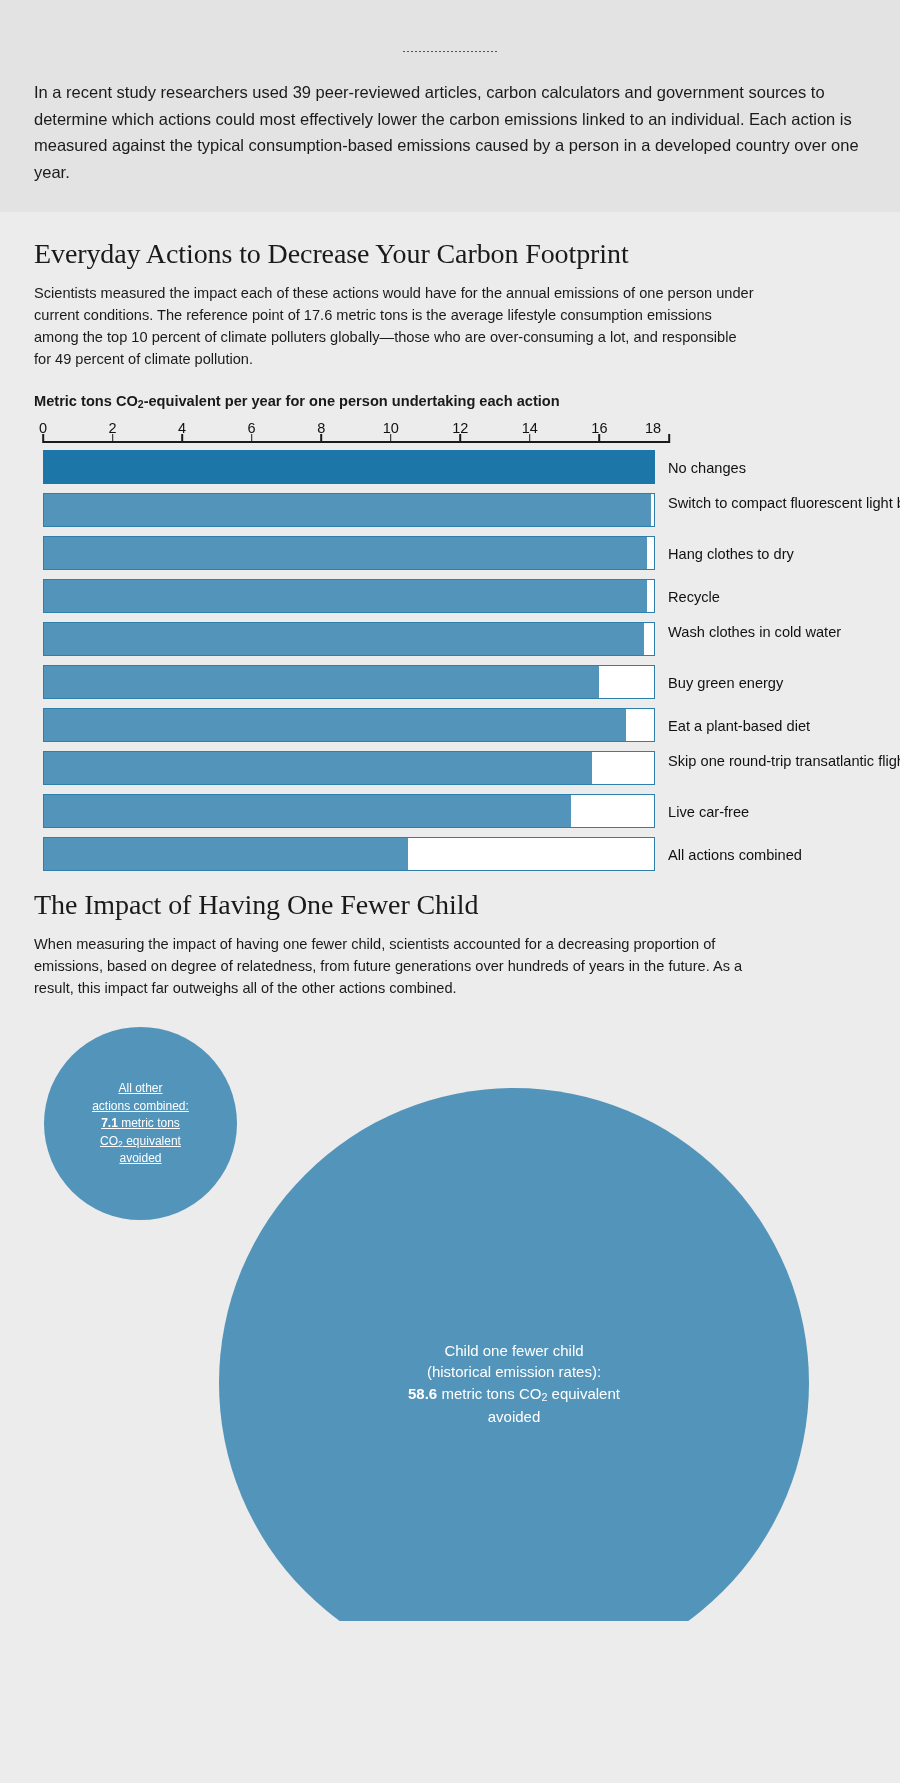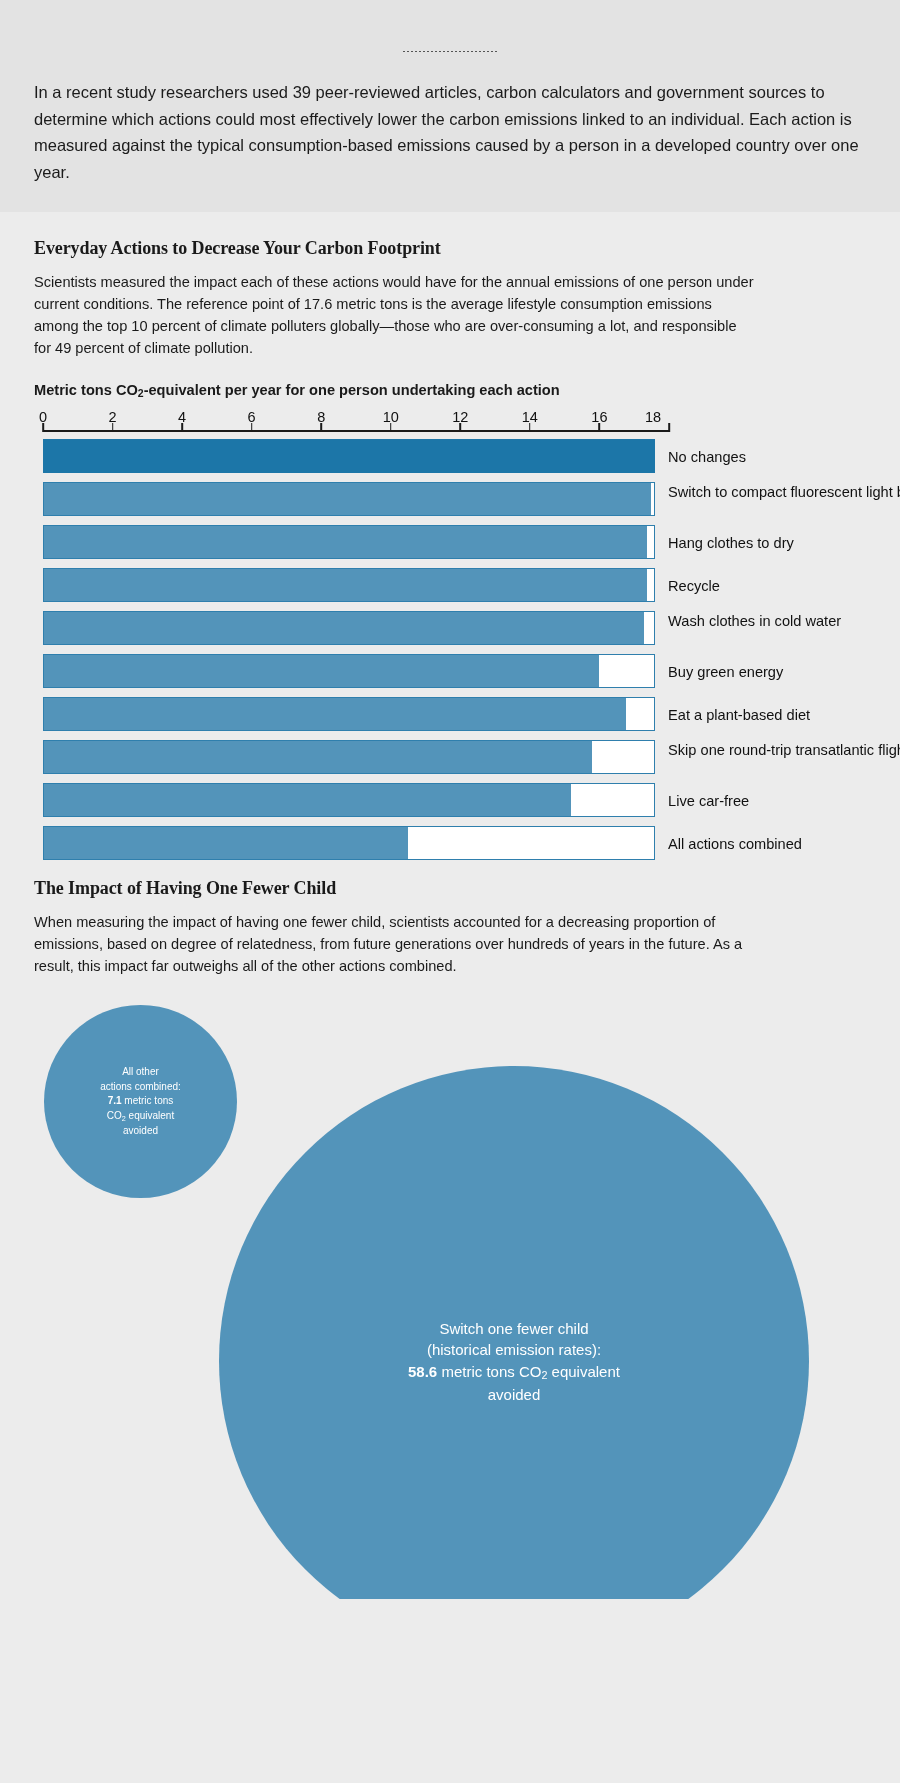--- a/index.html
+++ b/index.html
@@ -32,22 +32,22 @@
     font-size:16.5px;
     line-height:1.62;
     margin:0 34px;
     color:#1b1b1b;
   }
 
   
   .body{padding:26px 34px 0 34px;background:#ececec;}
   h2{
     font-family:"Liberation Serif", serif;
-    font-weight:bold;
-    font-size:18px;
+    font-weight:normal;
+    font-size:28px;
     margin:0 0 12px 0;
     letter-spacing:-0.1px;
   }
   .para{
     font-size:14.6px;
     line-height:1.52;
     margin:12px 0 22px 0;
     max-width:722px;
   }
 
@@ -102,21 +102,21 @@
     position:relative;height:600px;margin-top:12px;
   }
   .circle{
     position:absolute;border-radius:50%;background:#5394ba;
     display:flex;align-items:center;justify-content:center;text-align:center;
     color:#fff;
   }
   .circle .ctext{
     font-size:15px;line-height:1.43;padding:0 8px;
   }
-  .circle-small .ctext{font-size:10px;line-height:1.46;}
+  .circle-small .ctext{font-size:12px;line-height:1.46;text-decoration:underline;}
   .b{font-weight:bold;}
   sub{font-size:0.72em;vertical-align:-0.22em;}
 </style>
 </head>
 <body>
 
 <div class="page">
 
   <div class="header">
     <div class="dot-rule"></div>
@@ -231,21 +231,21 @@
           <span>All other</span><br>
           <span>actions combined:</span><br>
           <span class="b">7.1</span><span> metric tons</span><br>
           <span>CO</span><sub>2</sub><span> equivalent</span><br>
           <span>avoided</span>
         </div>
       </div>
 
       <div class="circle circle-large" style="left:185px;top:67px;width:590px;height:590px;">
         <div class="ctext">
-          <span>Switch one fewer child</span><br>
+          <span>Child one fewer child</span><br>
           <span>(historical emission rates):</span><br>
           <span class="b">58.6</span><span> metric tons CO</span><sub>2</sub><span> equivalent</span><br>
           <span>avoided</span>
         </div>
       </div>
 
     </div>
 
   </div>
 </div>

